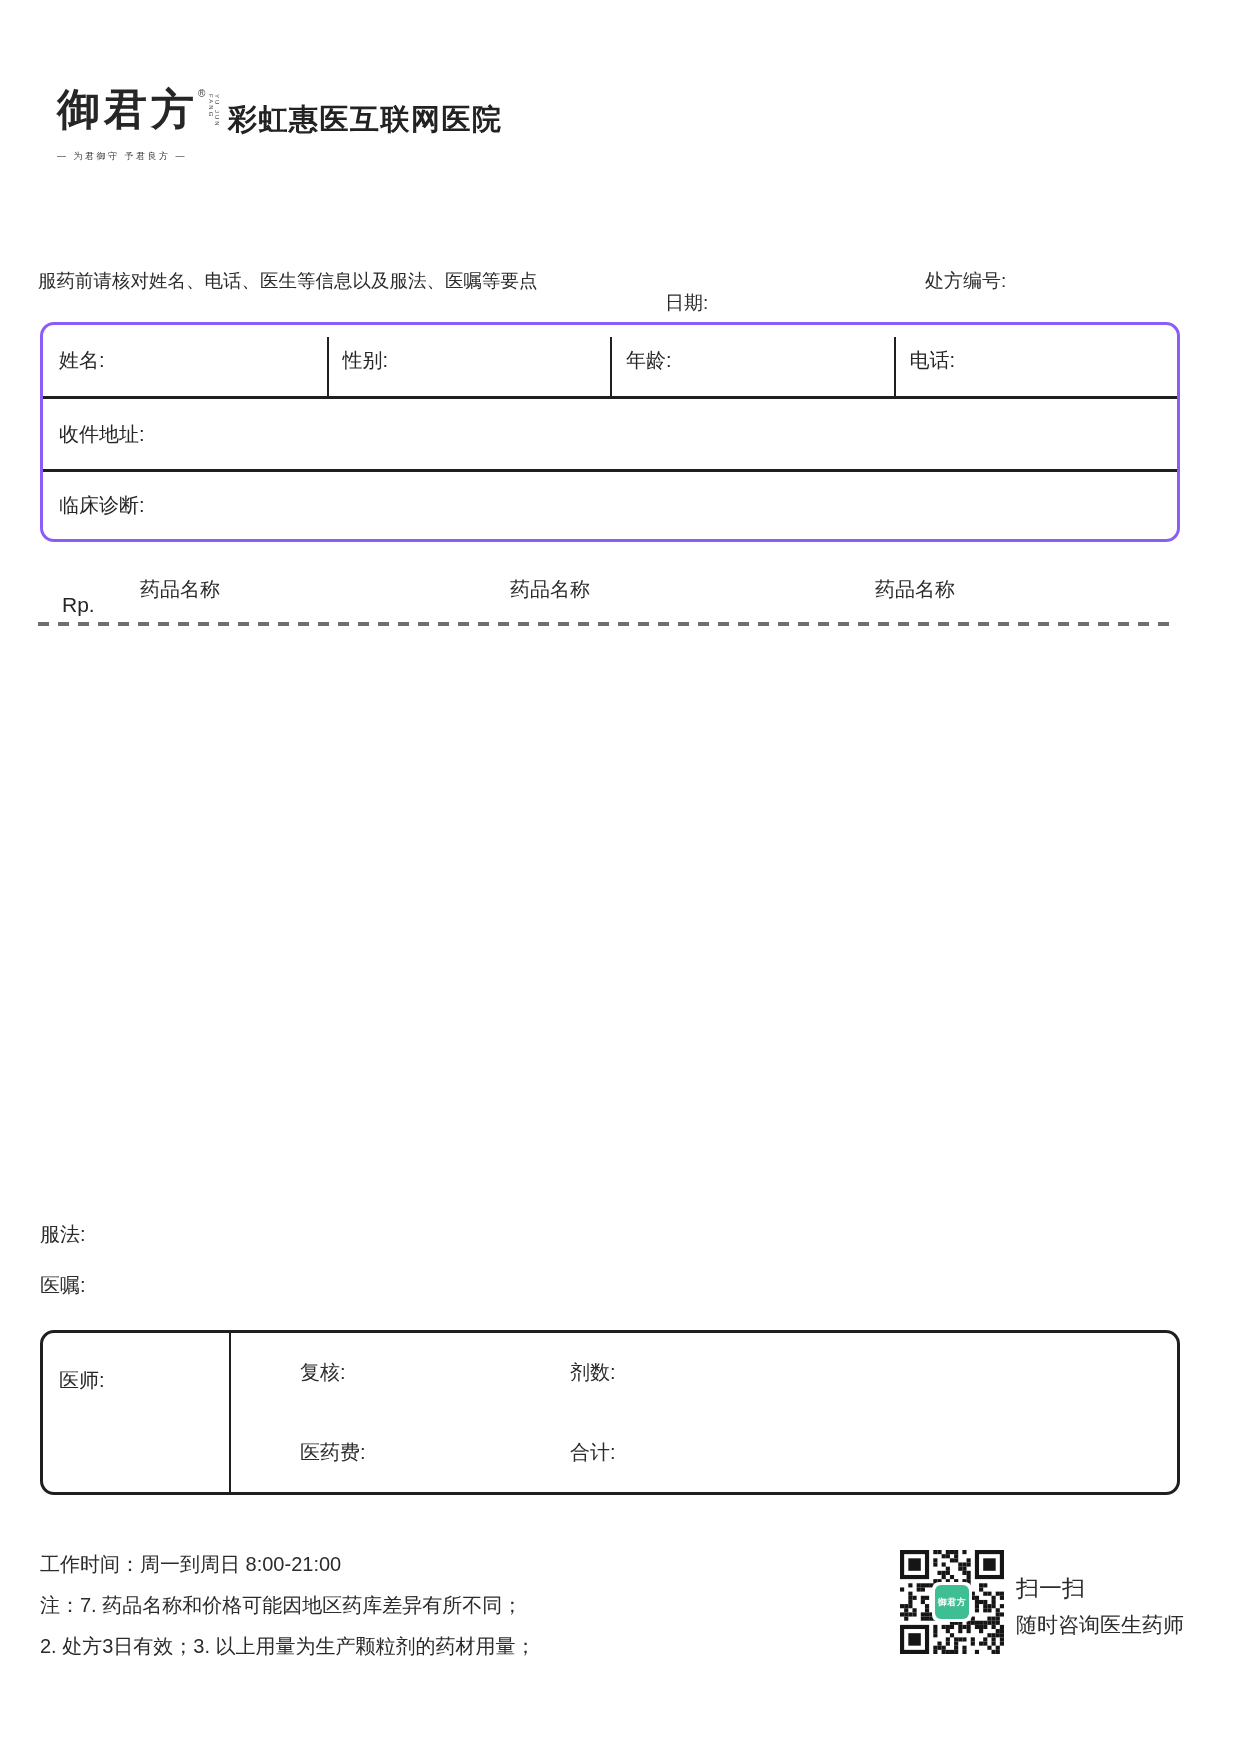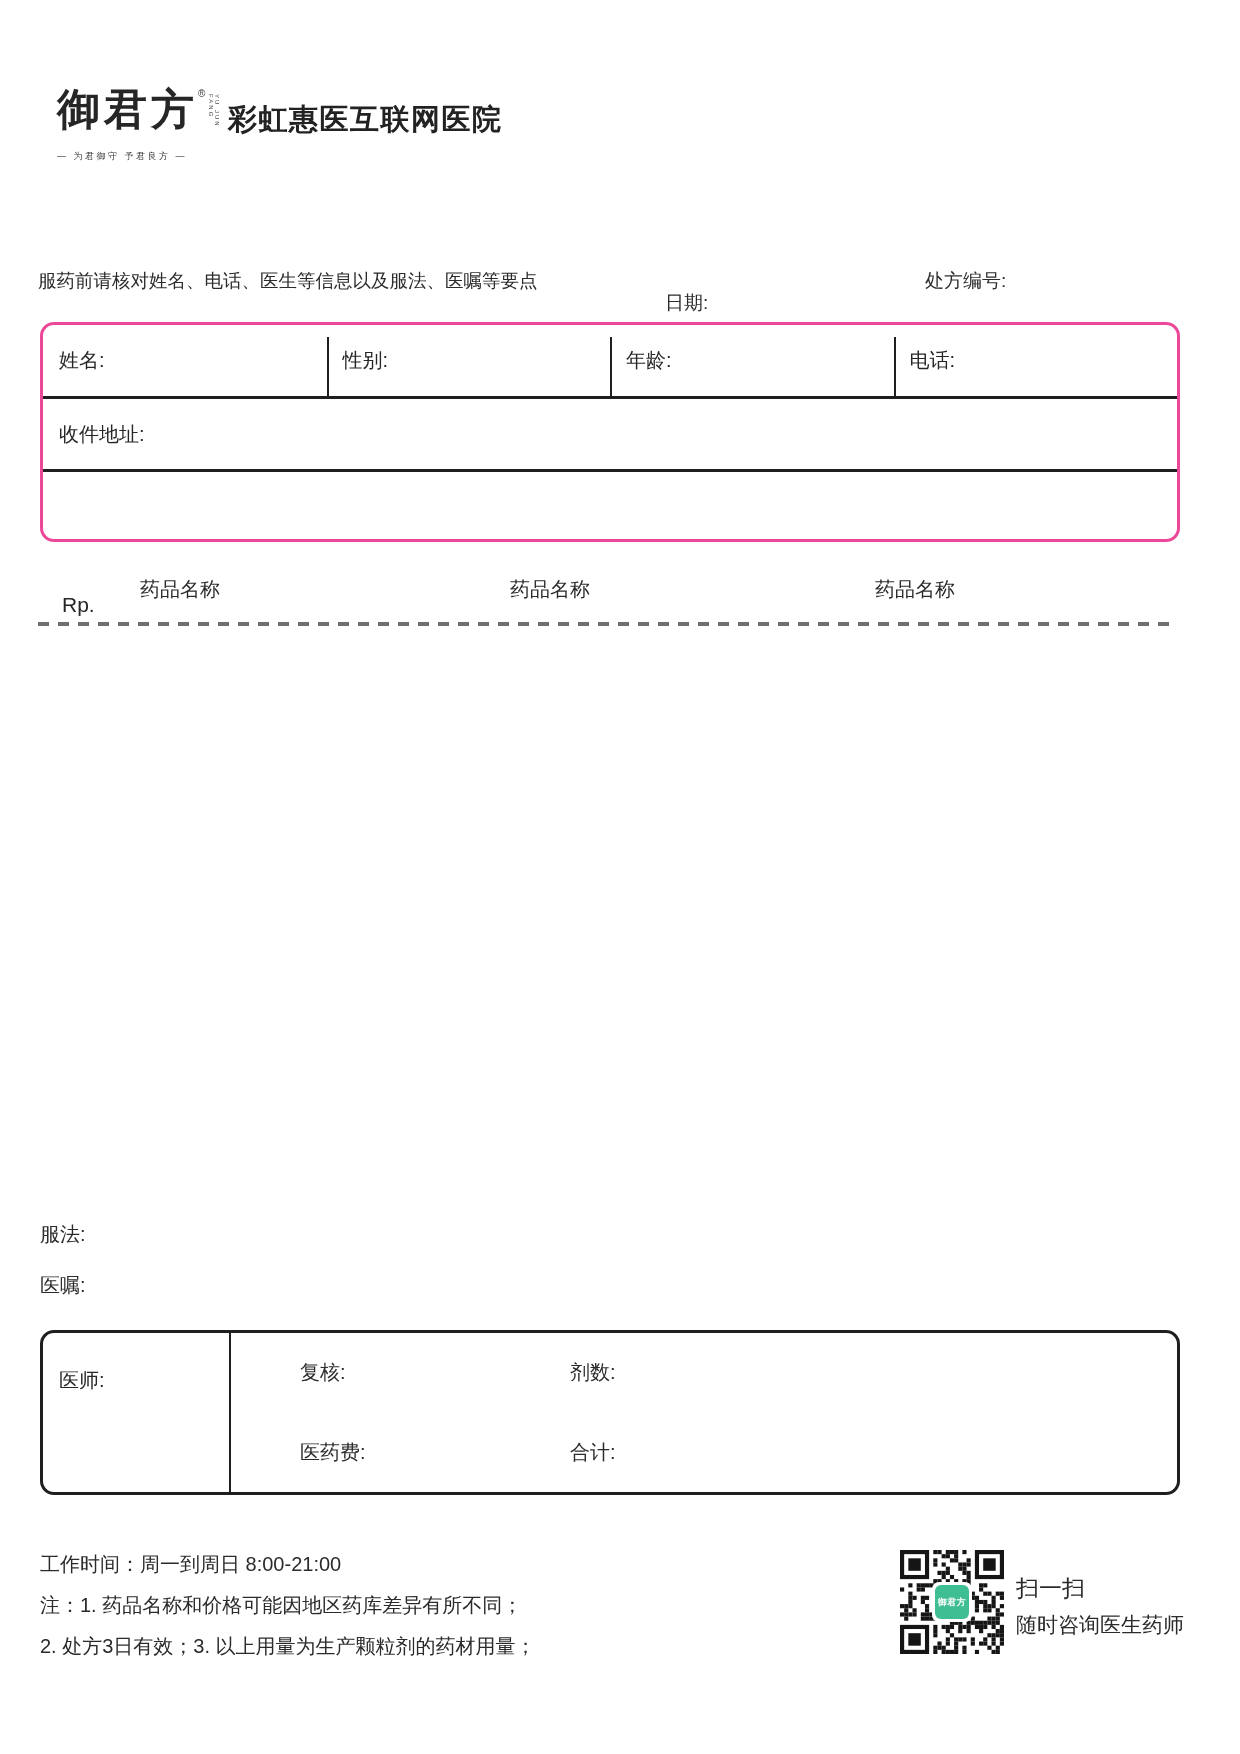--- a/index.html
+++ b/index.html
@@ -36,21 +36,21 @@
     color:#222222; white-space:nowrap;
   }
   
   .notice-line { position:absolute; top:268px; left:38px; width:1142px; height:26px; }
   .notice-text { position:absolute; left:0; top:0; font-size:18.5px; color:#2b2b2b; }
   .date-label { position:absolute; left:627px; top:0; font-size:19px;margin-top:22px; }
   .rxno-label { position:absolute; left:887px; top:0; font-size:19px; }
   
   .patient-box {
     position:absolute; left:40px; top:322px; width:1140px; height:220px;
-    border:3px solid #ec4899; border-radius:14px; background:#fff;
+    border:3px solid #8b5cf6; border-radius:14px; background:#fff;
     display:flex; flex-direction:column;
   }
   .pbox-row1 { height:71px; display:flex; }
   .pbox-cell { position:relative; width:25%; display:flex; align-items:center; padding-left:16px; }
   .pbox-cell + .pbox-cell::before {
     content:""; position:absolute; left:0; top:12px; bottom:0;
     width:2px; background:#1f1f1f;
   }
   .pbox-hline { height:3px; background:#1f1f1f; }
   .pbox-row2 { height:70px; display:flex; align-items:center; padding-left:16px; }
@@ -137,20 +137,23 @@
       </div>
       <div class="pbox-cell">
         <span class="field-label">电话:</span>
       </div>
     </div>
     <div class="pbox-hline"></div>
     <div class="pbox-row2">
       <span class="field-label">收件地址:</span>
     </div>
     <div class="pbox-hline"></div>
+    <div class="pbox-row3">
+      <span class="field-label">临床诊断:</span>
+    </div>
   </div>
 
   <div class="rp-row">
     <span class="rp-label">Rp.</span>
     <span class="rp-col1">药品名称</span>
     <span class="rp-col2">药品名称</span>
     <span class="rp-col3">药品名称</span>
   </div>
   <div class="dashed-divider"></div>
 
@@ -167,21 +170,21 @@
         <span class="signoff-l2">剂数:</span>
       </div>
       <div class="signoff-row">
         <span class="signoff-l1">医药费:</span>
         <span class="signoff-l2">合计:</span>
       </div>
     </div>
   </div>
 
   <div class="worktime">工作时间：周一到周日 8:00-21:00</div>
-  <div class="note-line1">注：1. 药品名称和价格可能因地区药库差异有所不同；</div>
+  <div class="note-line1">注：7. 药品名称和价格可能因地区药库差异有所不同；</div>
   <div class="note-line2">2. 处方3日有效；3. 以上用量为生产颗粒剂的药材用量；</div>
 
   <div class="qr-wrap">
     <svg id="qr-svg" viewBox="0 0 25 25" xmlns="http://www.w3.org/2000/svg">
         <rect x="0" y="0" width="25" height="25" fill="#ffffff"></rect>
         <rect x="8" y="0" width="1" height="1" fill="#151515"></rect>
         <rect x="9" y="0" width="1" height="1" fill="#151515"></rect>
         <rect x="11" y="0" width="1" height="1" fill="#151515"></rect>
         <rect x="12" y="0" width="1" height="1" fill="#151515"></rect>
         <rect x="13" y="0" width="1" height="1" fill="#151515"></rect>

